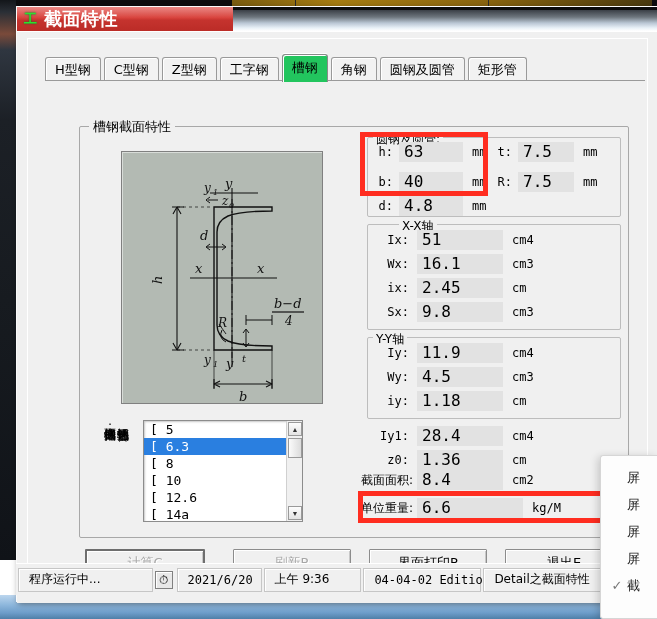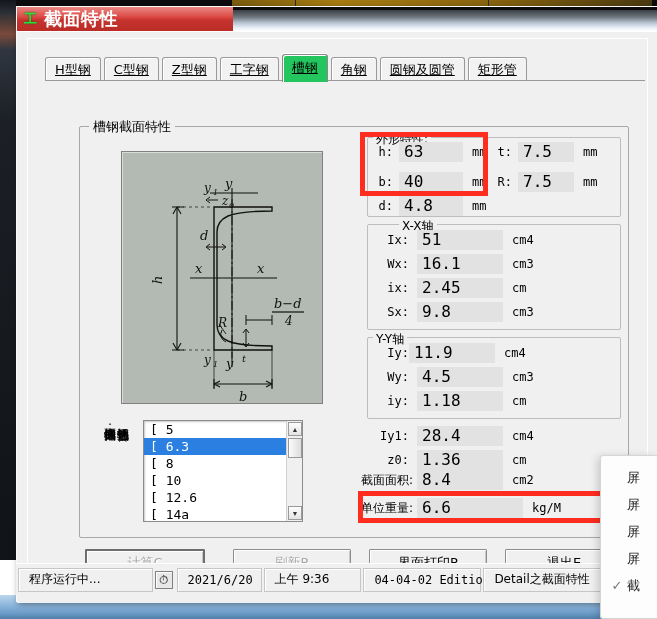--- a/index.html
+++ b/index.html
@@ -105,21 +105,20 @@
     position:absolute; left:28px; top:22px; width:600px; height:27px;
     display:flex; align-items:flex-end;
   }
   .tab {
     height:24px; line-height:23px; padding:0 9px; margin-right:3px;
     background:#f2f2f2; border:1px solid #9a9a9a; border-bottom:none;
     border-radius:3px 3px 0 0;
     font-family:"DejaVu Sans","Liberation Sans",sans-serif;
     font-size:13px; color:#000; white-space:nowrap; cursor:default;
     box-shadow: inset 1px 1px 0 #ffffff;
-    text-decoration: underline;
   }
   .tab.active {
     height:28px; line-height:26px; background:#22c55e;
     border-color:#8a8a8a; position:relative; z-index:4; margin-bottom:-1px;
     box-shadow: inset 1px 1px 0 #ffffff, 0 -1px 0 #ffffff;
   }
   #tab-underline {
     position:absolute; left:28px; top:48px; width:600px; height:1px; background:#9a9a9a;
   }
 
@@ -376,21 +375,21 @@
       <div class="list-item">[ 12.6</div>
       <div class="list-item">[ 14a</div>
       <div id="list-scrollbar">
         <div class="sb-arrow" id="sb-up">▲</div>
         <div id="sb-thumb"></div>
         <div class="sb-arrow" id="sb-down">▼</div>
       </div>
     </div>
 
     <div class="subgroup" style="left:350px; top:105px; width:254px; height:80px;"></div>
-    <div class="subgroup-title" style="left:356px; top:99px;">外形特性:</div>
+    <div class="subgroup-title" style="left:356px; top:99px;">圆钢及圆管:</div>
 
     <div class="fld-row" style="left:352px; top:110px;">
       <span class="fld-label" style="width:24px;">h:</span>
       <span class="fld-input" style="width:64px; margin-left:6px;">63</span>
       <span class="fld-unit">mm</span>
     </div>
     <div class="fld-row" style="left:477px; top:110px;">
       <span class="fld-label" style="width:18px;">t:</span>
       <span class="fld-input" style="width:56px; margin-left:6px;">7.5</span>
       <span class="fld-unit">mm</span>
@@ -433,21 +432,21 @@
       <span class="fld-label" style="width:36px;">Sx:</span>
       <span class="fld-input" style="width:86px; margin-left:8px;">9.8</span>
       <span class="fld-unit">cm3</span>
     </div>
 
     <div class="subgroup" style="left:350px; top:305px; width:254px; height:82px;"></div>
     <div class="subgroup-title" style="left:356px; top:299px;">Y-Y轴</div>
 
     <div class="fld-row" style="left:356px; top:311px;">
       <span class="fld-label" style="width:36px;">Iy:</span>
-      <span class="fld-input" style="width:86px; ">11.9</span>
+      <span class="fld-input" style="width:86px; margin-left:8px;">11.9</span>
       <span class="fld-unit">cm4</span>
     </div>
     <div class="fld-row" style="left:356px; top:335px;">
       <span class="fld-label" style="width:36px;">Wy:</span>
       <span class="fld-input" style="width:86px; margin-left:8px;">4.5</span>
       <span class="fld-unit">cm3</span>
     </div>
     <div class="fld-row" style="left:356px; top:359px;">
       <span class="fld-label" style="width:36px;">iy:</span>
       <span class="fld-input" style="width:86px; margin-left:8px;">1.18</span>

